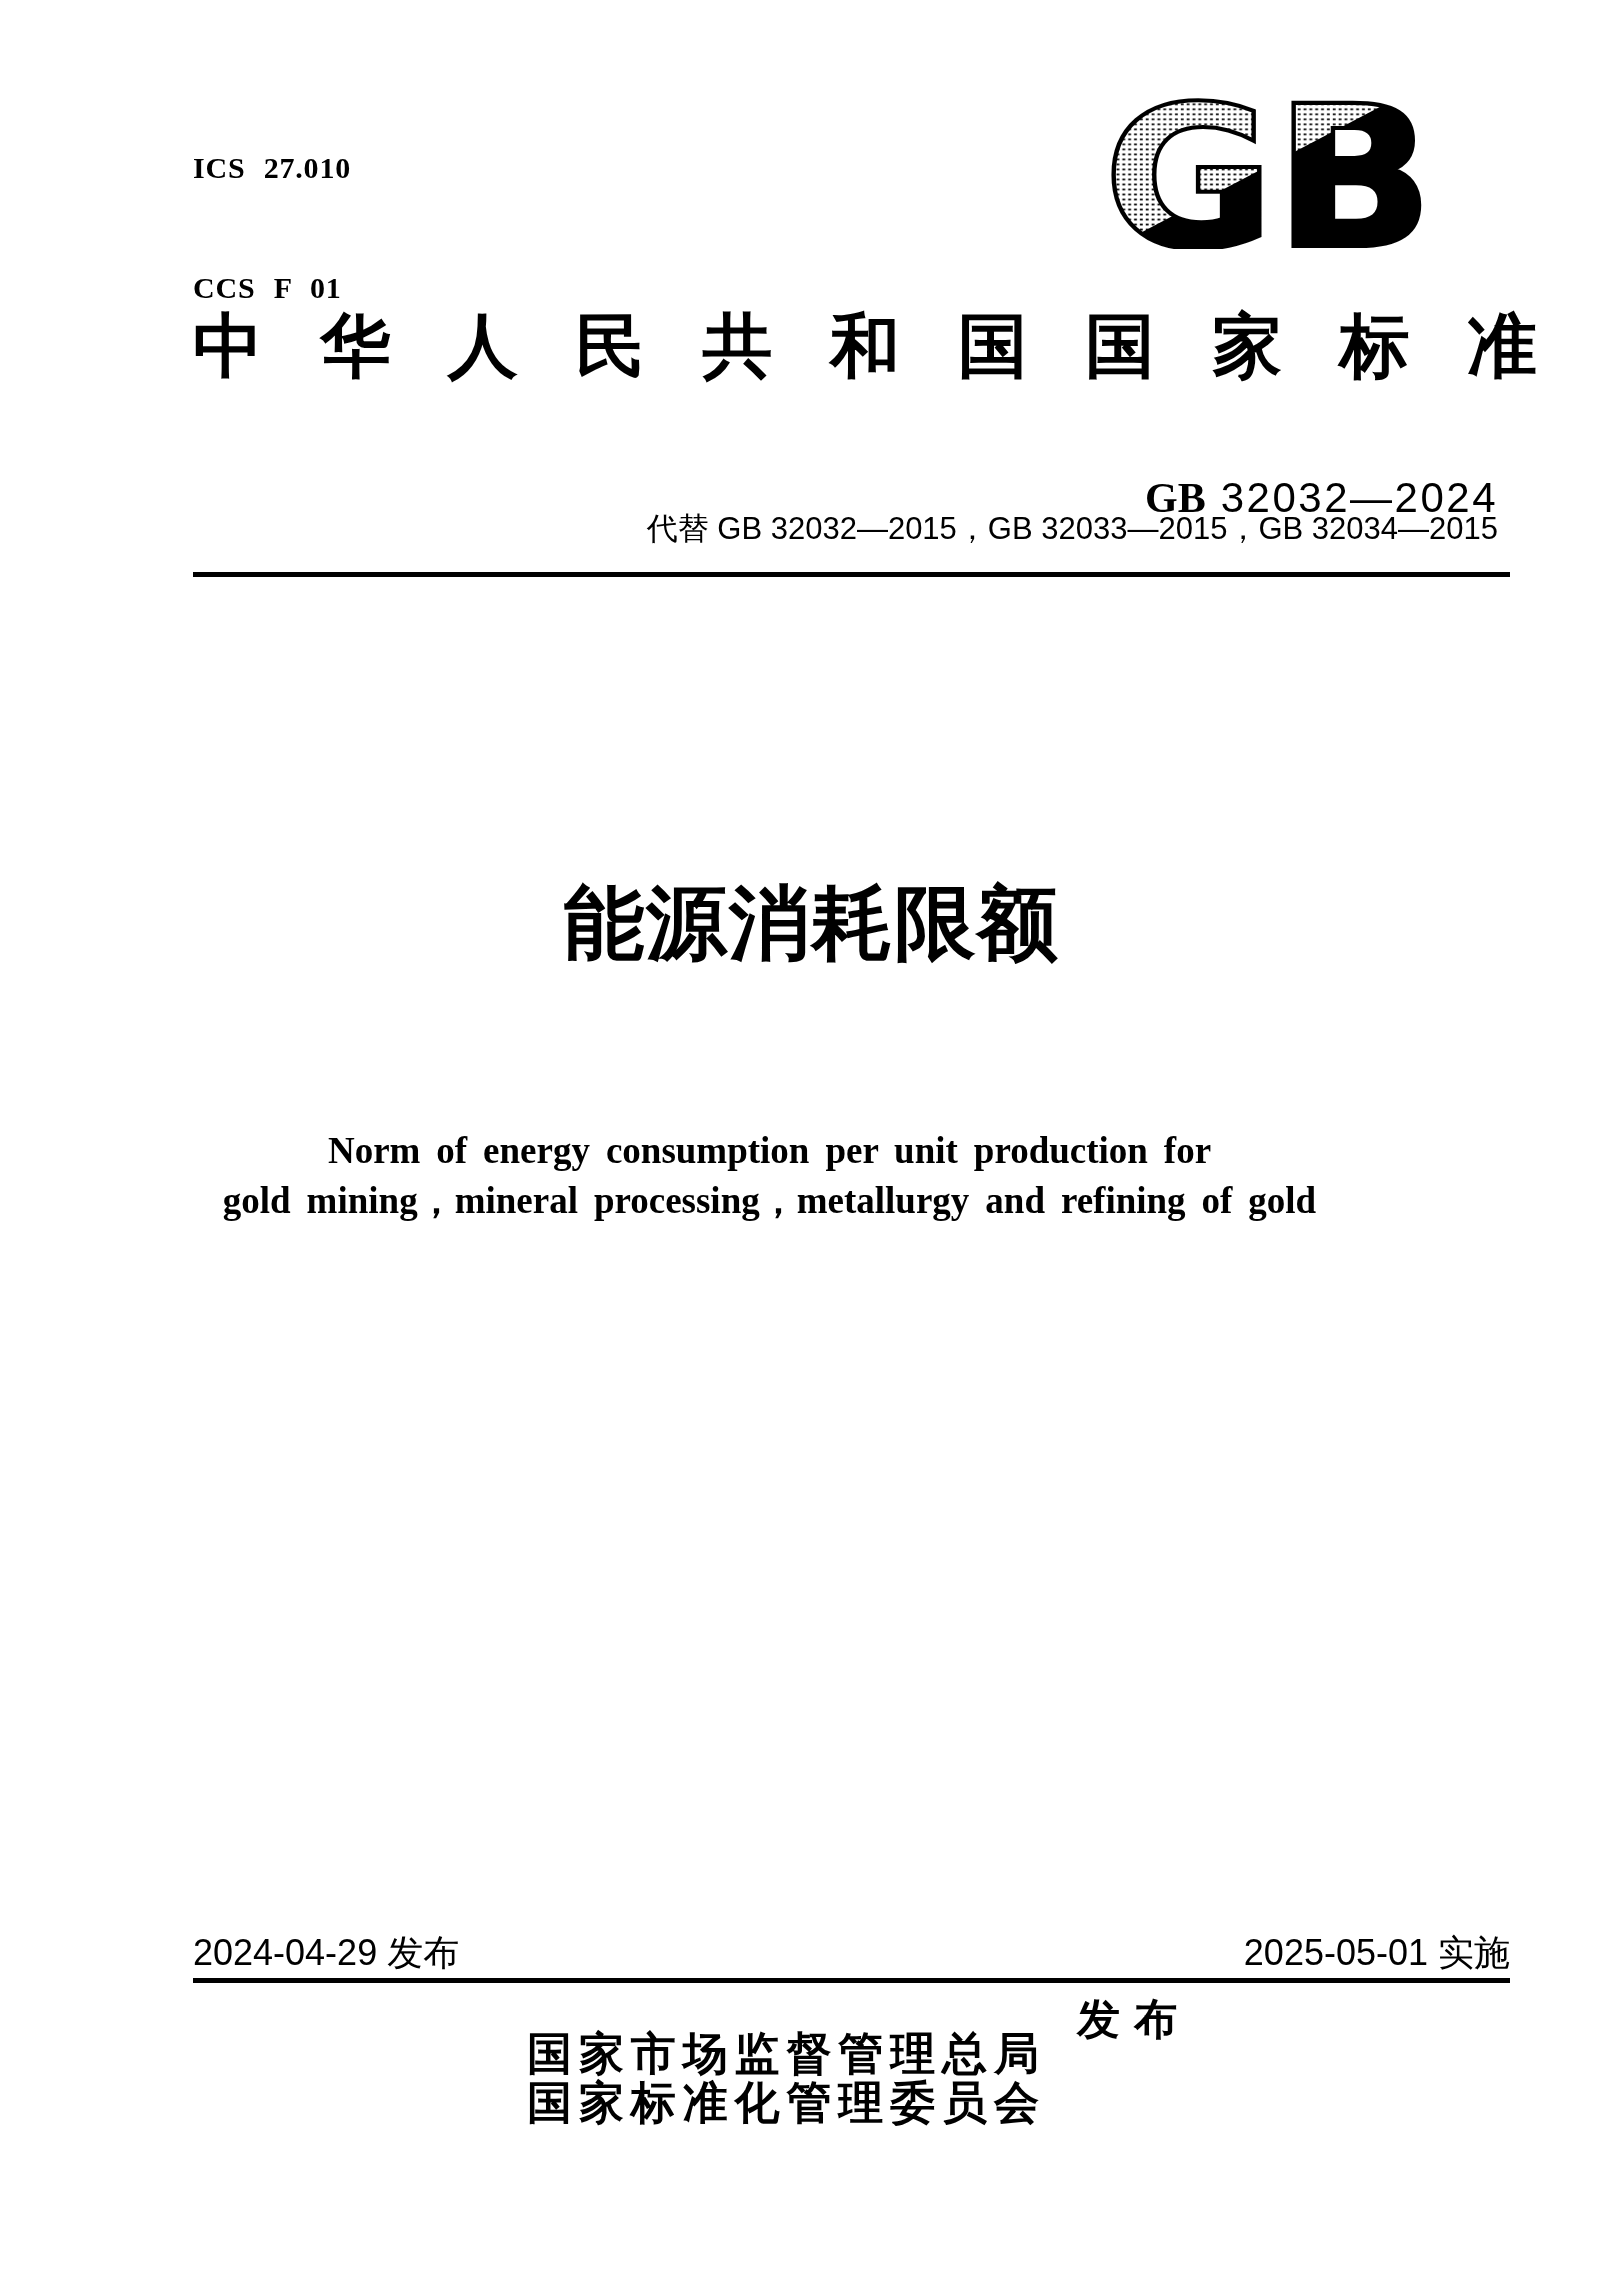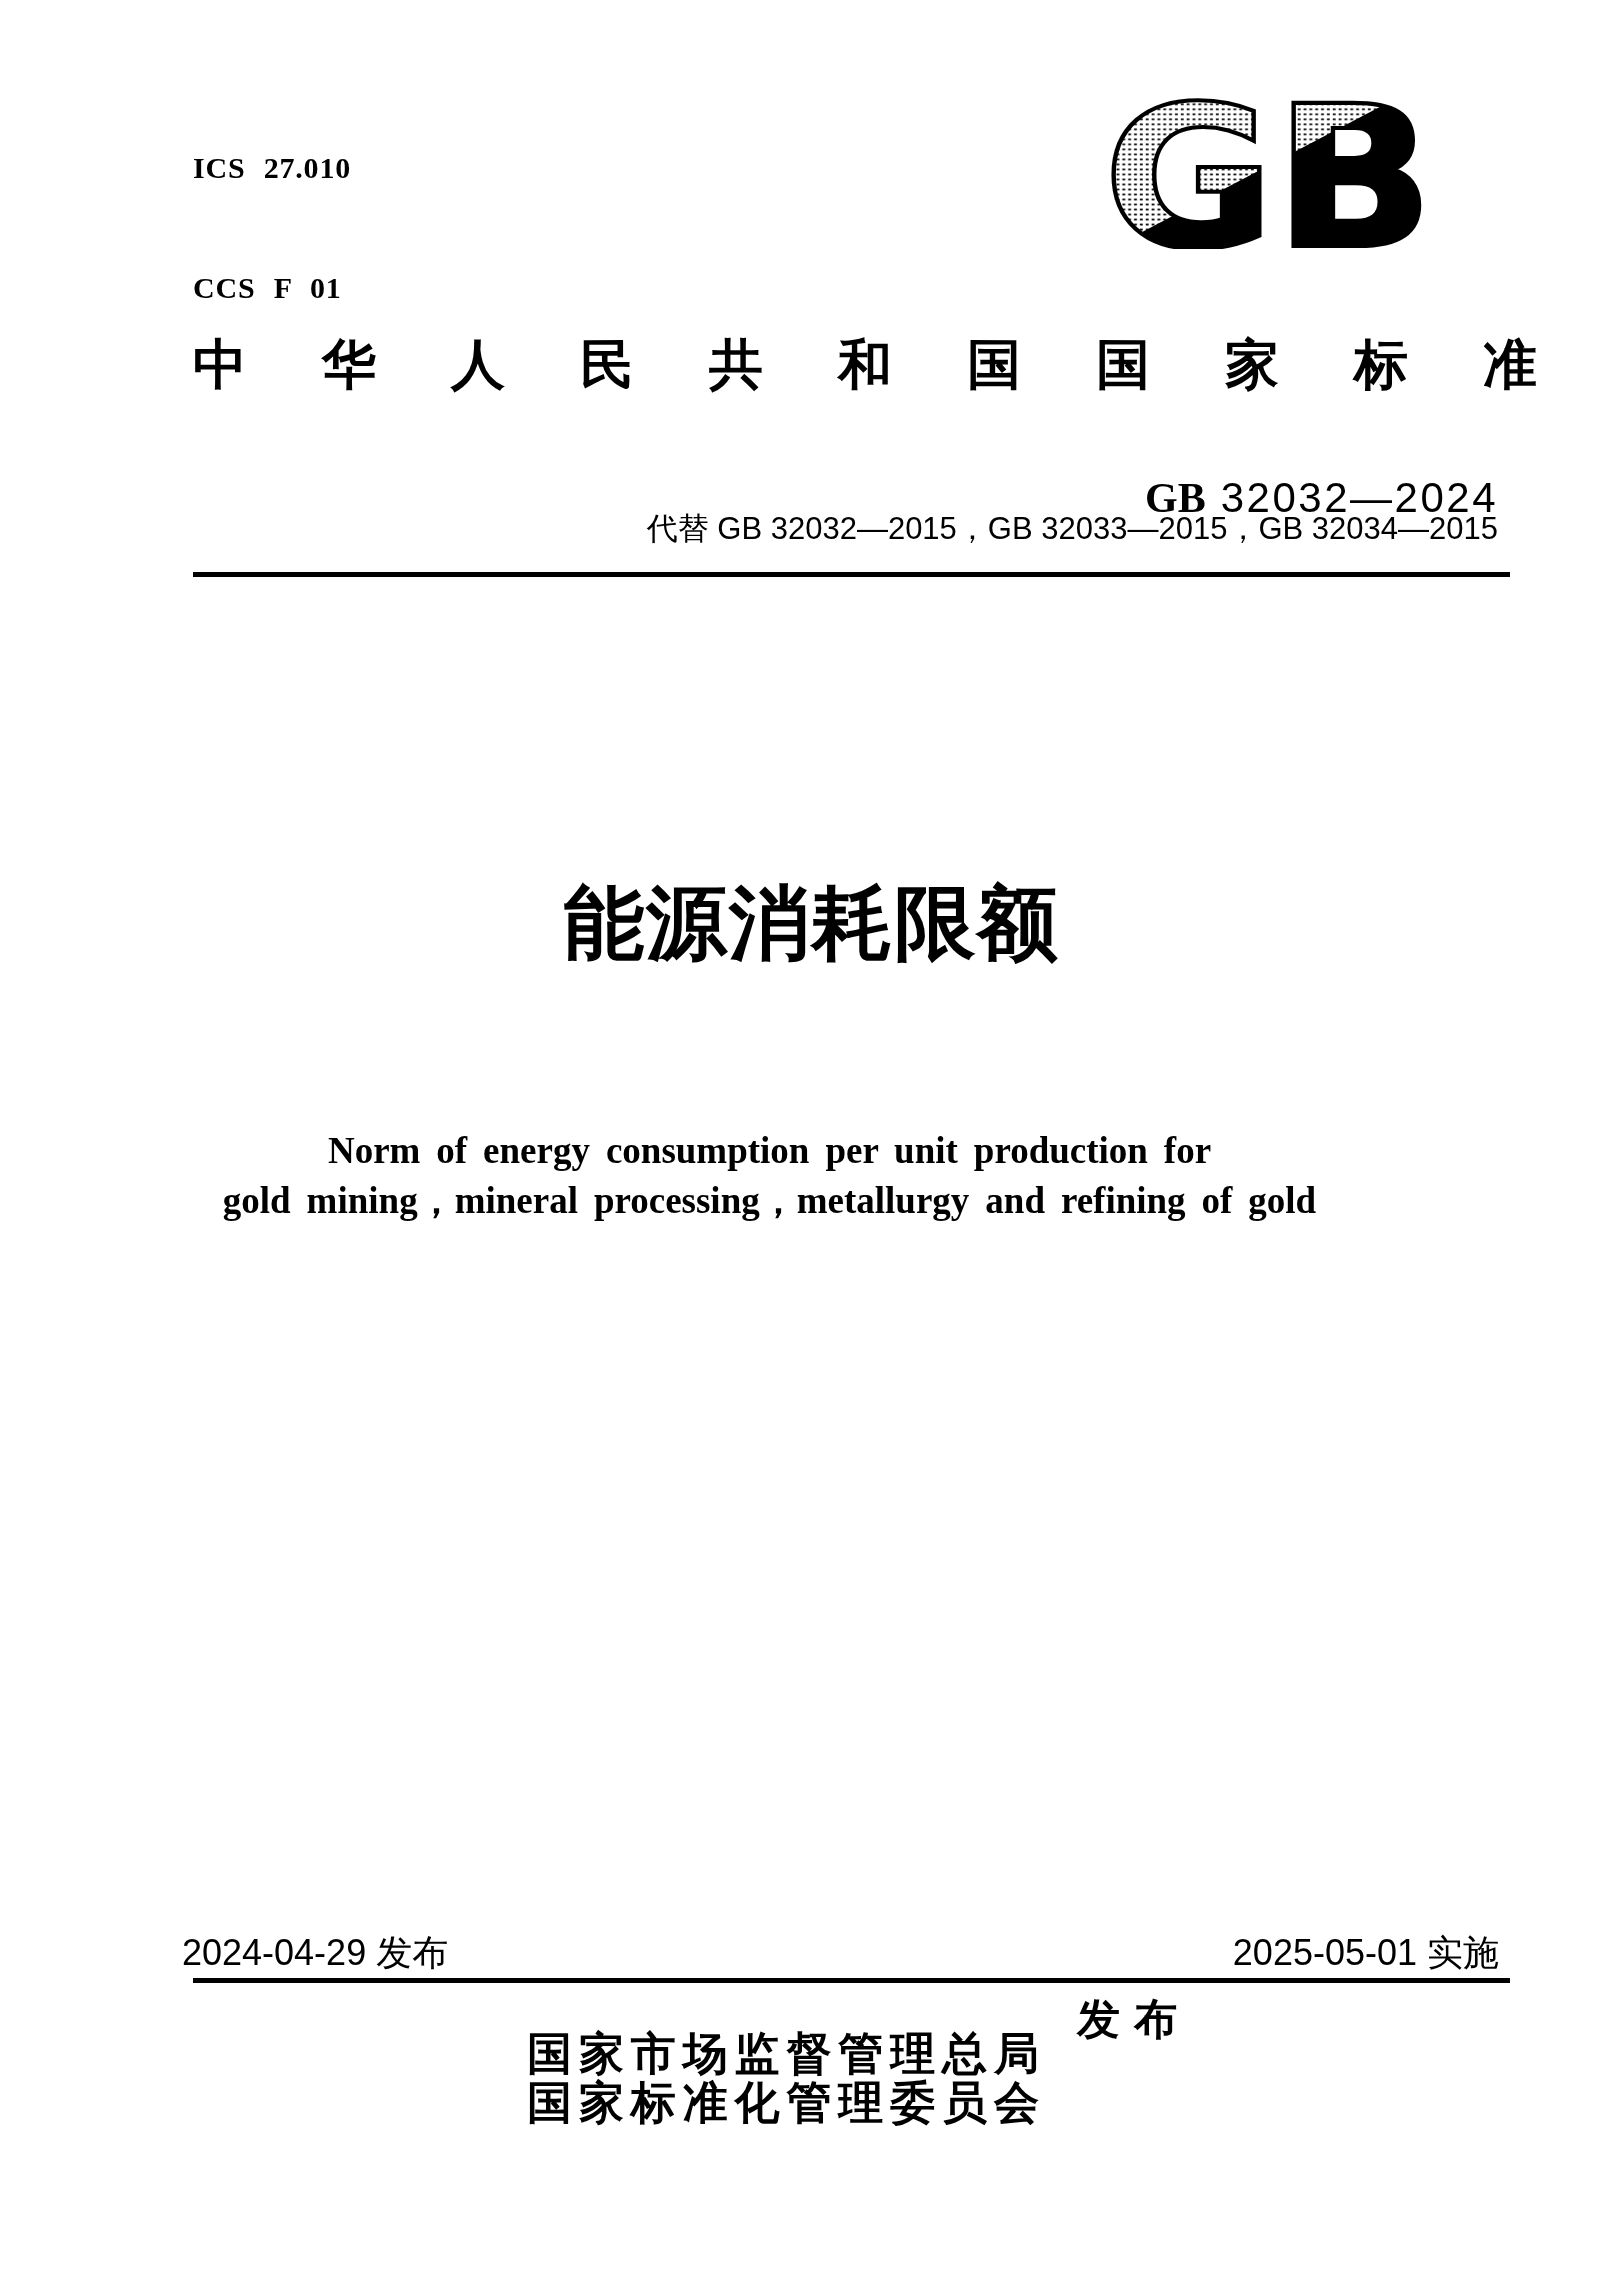--- a/index.html
+++ b/index.html
@@ -29,25 +29,25 @@
     letter-spacing: 0.8px;
     white-space: pre;
   }
 
   .gb-logo {
     left: 1109px; top: 82px;
     width: 319px; height: 167px;
   }
 
   .nat-title {
-    left: 193px; top: 314px;
+    left: 193px; top: 297px;
     width: 1344px;
-    font-family: Liberation Sans, sans-serif;
-    font-weight: bold;
-    font-size: 54px;
+    font-family: Liberation Serif, serif;
+    font-weight: bold;
+    font-size: 70px;
     line-height: 100px;
     text-align: justify;
     text-align-last: justify;
     white-space: nowrap;
   }
 
   .std-number {
     right: 125px; top: 473px;
     font-size: 42px;
     line-height: 50px;
@@ -98,21 +98,21 @@
     width: 1539px;
     text-align: center;
     font-family: "Liberation Serif", serif;
     font-weight: bold;
     font-size: 37px;
     line-height: 50px;
     word-spacing: 6.7px;
   }
 
   .date-row {
-    left: 182px; top: 1933px;
+    left: 193px; top: 1933px;
     width: 1317px;
     font-family: "Liberation Sans", sans-serif;
     font-size: 36px;
     line-height: 40px;
     display: flex;
     justify-content: space-between;
     white-space: nowrap;
   }
 
   .issuers {

